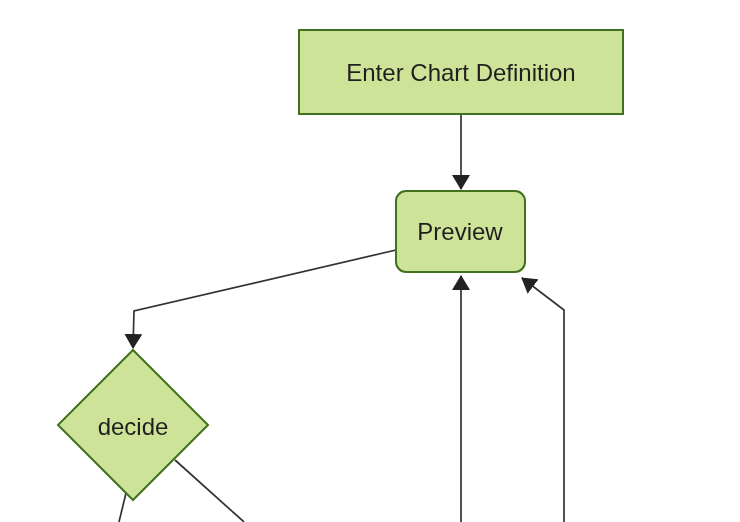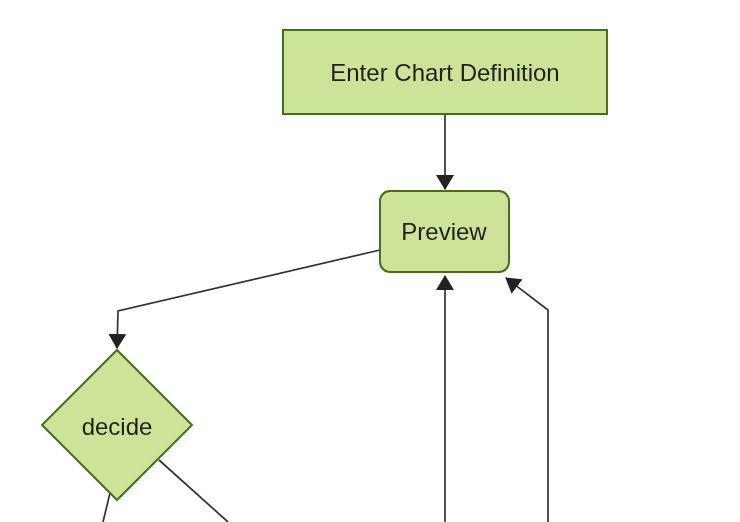--- a/index.html
+++ b/index.html
@@ -7,20 +7,21 @@
     padding: 0;
     width: 740px;
     height: 522px;
     overflow: hidden;
     background: var(--background, #ffffff);
   }
   .canvas-wrap {
     width: 604px;
     height: 522px;
     position: relative;
+    margin-left: 16px;
   }
   svg { display: block; }
   .node {
     fill: var(--node-fill, #cde498);
     stroke: var(--node-stroke, #41701f);
     stroke-width: 2px;
   }
   .edge {
     fill: none;
     stroke: var(--edge-stroke, #333333);

